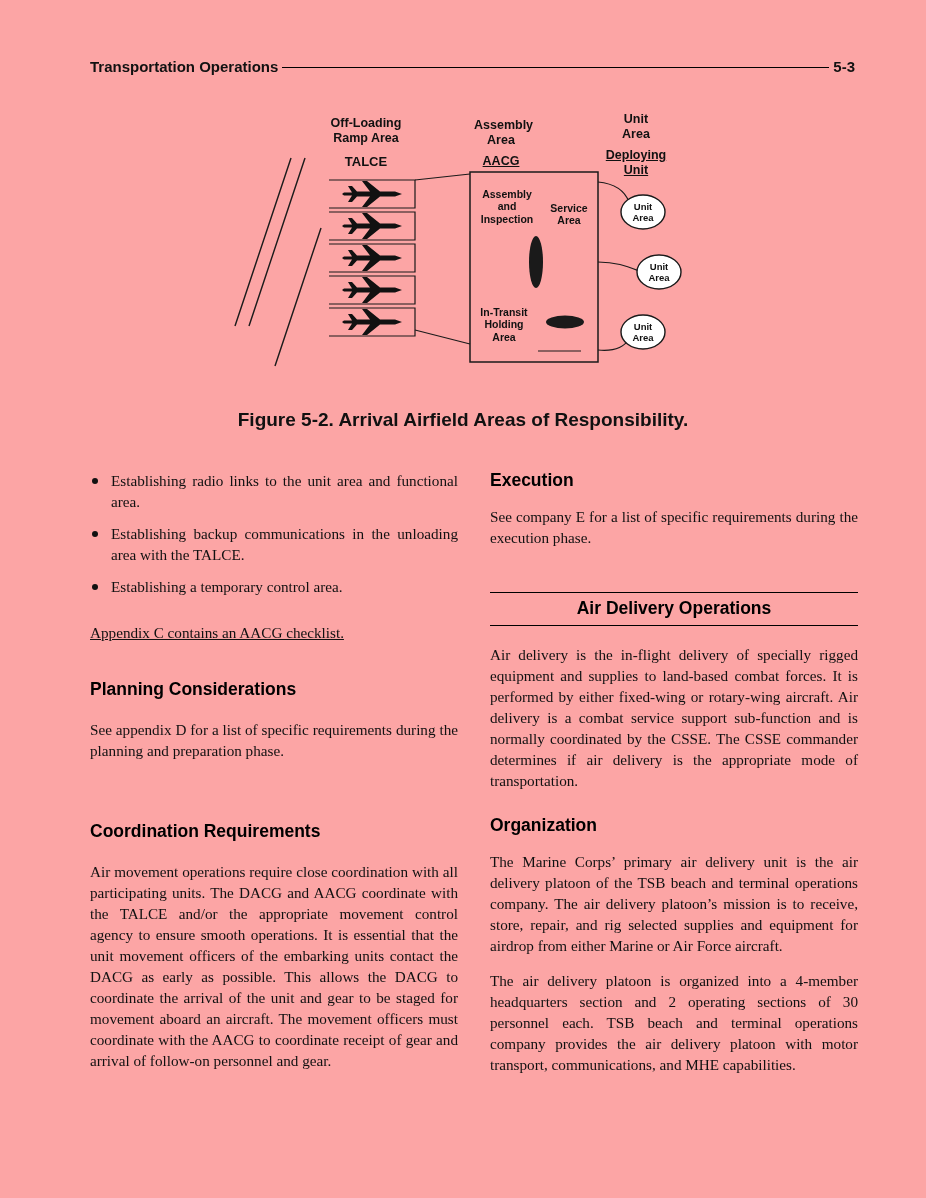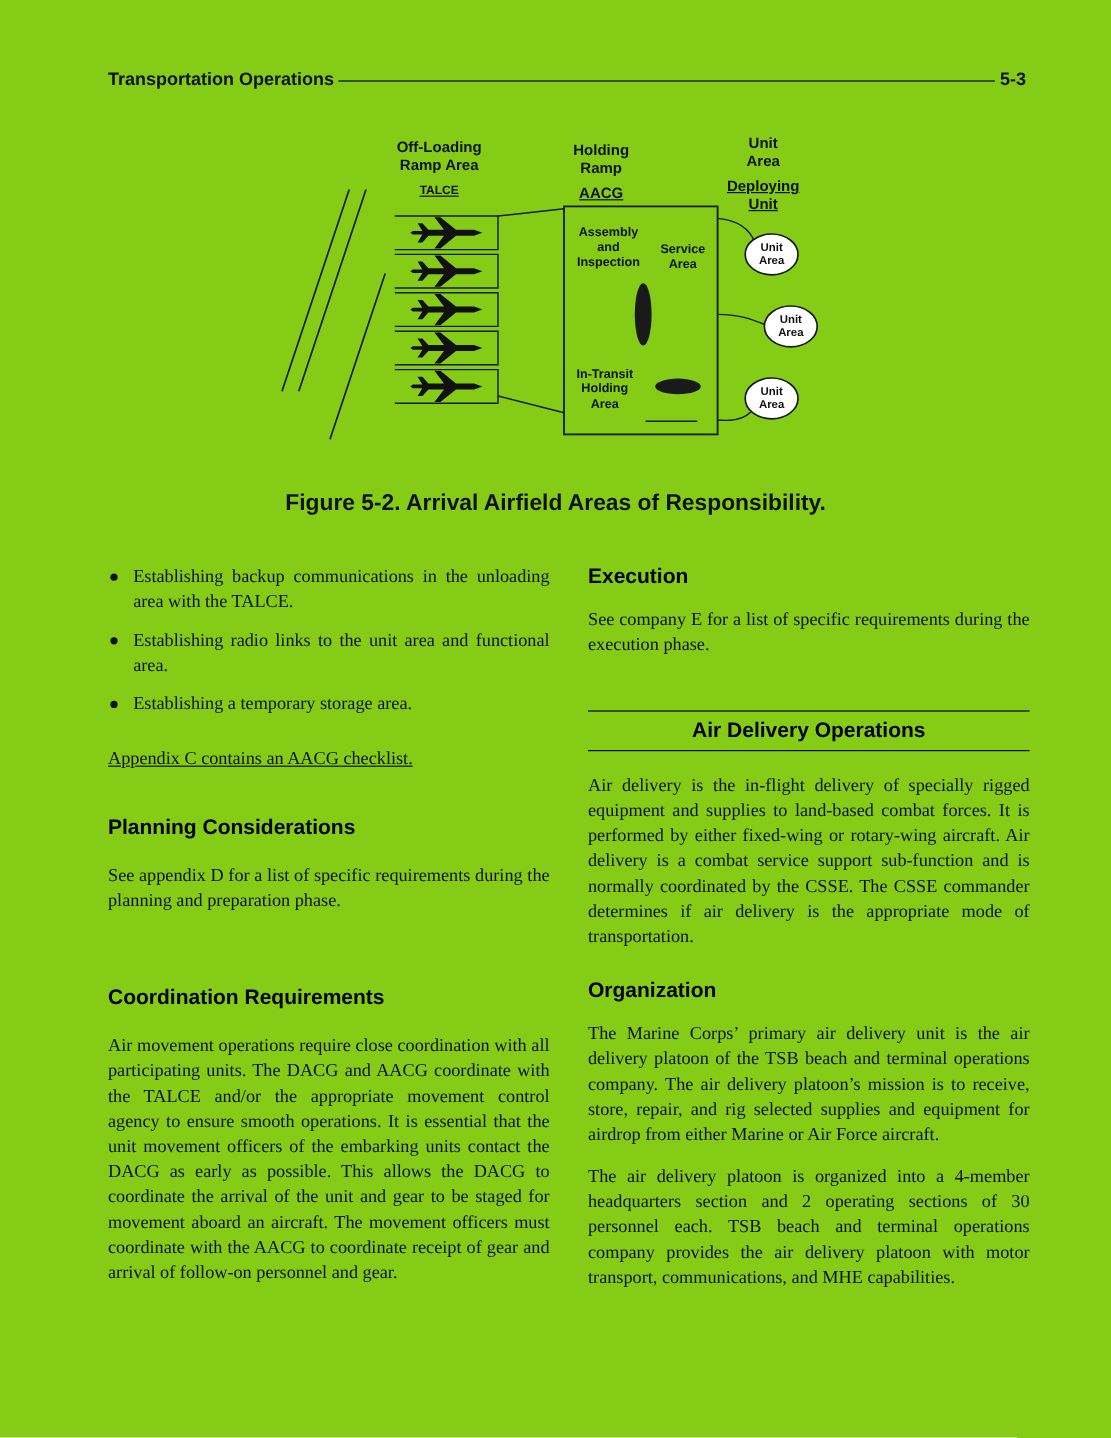--- a/index.html
+++ b/index.html
@@ -1,20 +1,20 @@
 <!DOCTYPE html>
 <html><head>
 <meta charset="utf-8">
 <style>
   html, body { margin: 0; padding: 0; background: #ffffff; }
   .page {
     position: relative;
     width: 926px;
     height: 1198px;
-    background: #84cc16;
+    background: #fca5a5;
     overflow: hidden;
     color: #111;
     font-family: "Liberation Serif", serif;
   }
 
   
   .page-header {
     position: absolute;
     top: 58px; left: 90px; right: 71px;
     display: flex;
@@ -46,21 +46,21 @@
   .diagram-svg { position: absolute; left: 0; top: 0; }
   .dlabel {
     position: absolute;
     font-family: "Liberation Sans", sans-serif;
     font-weight: 700;
     color: #111;
     text-align: center;
     line-height: 1.18;
   }
   .lbl-offloading { left: 86px;  top: 6px;   width: 94px; font-size: 12.5px; }
-  .lbl-talce      { left: 86px;  top: 44px;  width: 94px; font-size: 10px; text-decoration: underline; }
+  .lbl-talce      { left: 86px;  top: 44px;  width: 94px; font-size: 13px; }
   .lbl-holding    { left: 241px; top: 8px;   width: 54px; font-size: 12.5px; }
   .lbl-aacg       { left: 241px; top: 44px;  width: 54px; font-size: 12.5px; text-decoration: underline; }
   .lbl-unitcol    { left: 376px; top: 2px;   width: 54px; font-size: 12.5px; }
   .lbl-deploying  { left: 371px; top: 38px;  width: 64px; font-size: 12.5px; text-decoration: underline; }
   .lbl-assembly   { left: 244px; top: 78px;  width: 60px; font-size: 10.5px; }
   .lbl-service    { left: 314px; top: 92px;  width: 44px; font-size: 10.5px; }
   .lbl-intransit  { left: 243px; top: 196px; width: 56px; font-size: 10.5px; }
   .lbl-unitc      { width: 36px; font-size: 9.5px; }
   .lbl-unit1 { left: 392px; top: 91px;  }
   .lbl-unit2 { left: 408px; top: 151px; }
@@ -178,47 +178,47 @@
 
         <g fill="#ffffff" stroke="#1a1a1a" stroke-width="1.4">
           <ellipse cx="410" cy="102" rx="22" ry="17"></ellipse>
           <ellipse cx="426" cy="162" rx="22" ry="17"></ellipse>
           <ellipse cx="410" cy="222" rx="22" ry="17"></ellipse>
         </g>
       </svg>
 
       <div class="dlabel lbl-offloading">Off-Loading Ramp Area</div>
       <div class="dlabel lbl-talce">TALCE</div>
-      <div class="dlabel lbl-holding">Holding Ramp</div>
+      <div class="dlabel lbl-holding">Assembly Area</div>
       <div class="dlabel lbl-aacg">AACG</div>
       <div class="dlabel lbl-unitcol">Unit Area</div>
       <div class="dlabel lbl-deploying">Deploying Unit</div>
       <div class="dlabel lbl-assembly">Assembly and Inspection</div>
       <div class="dlabel lbl-service">Service Area</div>
       <div class="dlabel lbl-intransit">In-Transit Holding Area</div>
       <div class="dlabel lbl-unitc lbl-unit1">Unit Area</div>
       <div class="dlabel lbl-unitc lbl-unit2">Unit Area</div>
       <div class="dlabel lbl-unitc lbl-unit3">Unit Area</div>
     </div>
   </figure>
 
   <div class="figure-caption">Figure 5-2. Arrival Airfield Areas of Responsibility.</div>
 
   <section class="col col-left">
     <div class="bullet-item">
       <span class="bullet-dot"></span>
-      <span class="bullet-text">Establishing backup communications in the unloading area with the TALCE.</span>
+      <span class="bullet-text">Establishing radio links to the unit area and functional area.</span>
     </div>
     <div class="bullet-item">
       <span class="bullet-dot"></span>
-      <span class="bullet-text">Establishing radio links to the unit area and functional area.</span>
+      <span class="bullet-text">Establishing backup communications in the unloading area with the TALCE.</span>
     </div>
     <div class="bullet-item">
       <span class="bullet-dot"></span>
-      <span class="bullet-text">Establishing a temporary storage area.</span>
+      <span class="bullet-text">Establishing a temporary control area.</span>
     </div>
 
     <p class="body-text mt-note">Appendix C contains an AACG checklist.</p>
 
     <h2 class="section-heading mt-head">Planning Considerations</h2>
     <p class="body-text mt-para">See appendix D for a list of specific requirements during the planning and preparation phase.</p>
 
     <h2 class="section-heading mt-head2">Coordination Requirements</h2>
     <p class="body-text mt-para">Air movement operations require close coordination with all participating units. The DACG and AACG coordinate with the TALCE and/or the appropriate movement control agency to ensure smooth operations. It is essential that the unit movement officers of the embarking units contact the DACG as early as possible. This allows the DACG to coordinate the arrival of the unit and gear to be staged for movement aboard an aircraft. The movement officers must coordinate with the AACG to coordinate receipt of gear and arrival of follow-on personnel and gear.</p>
   </section>

